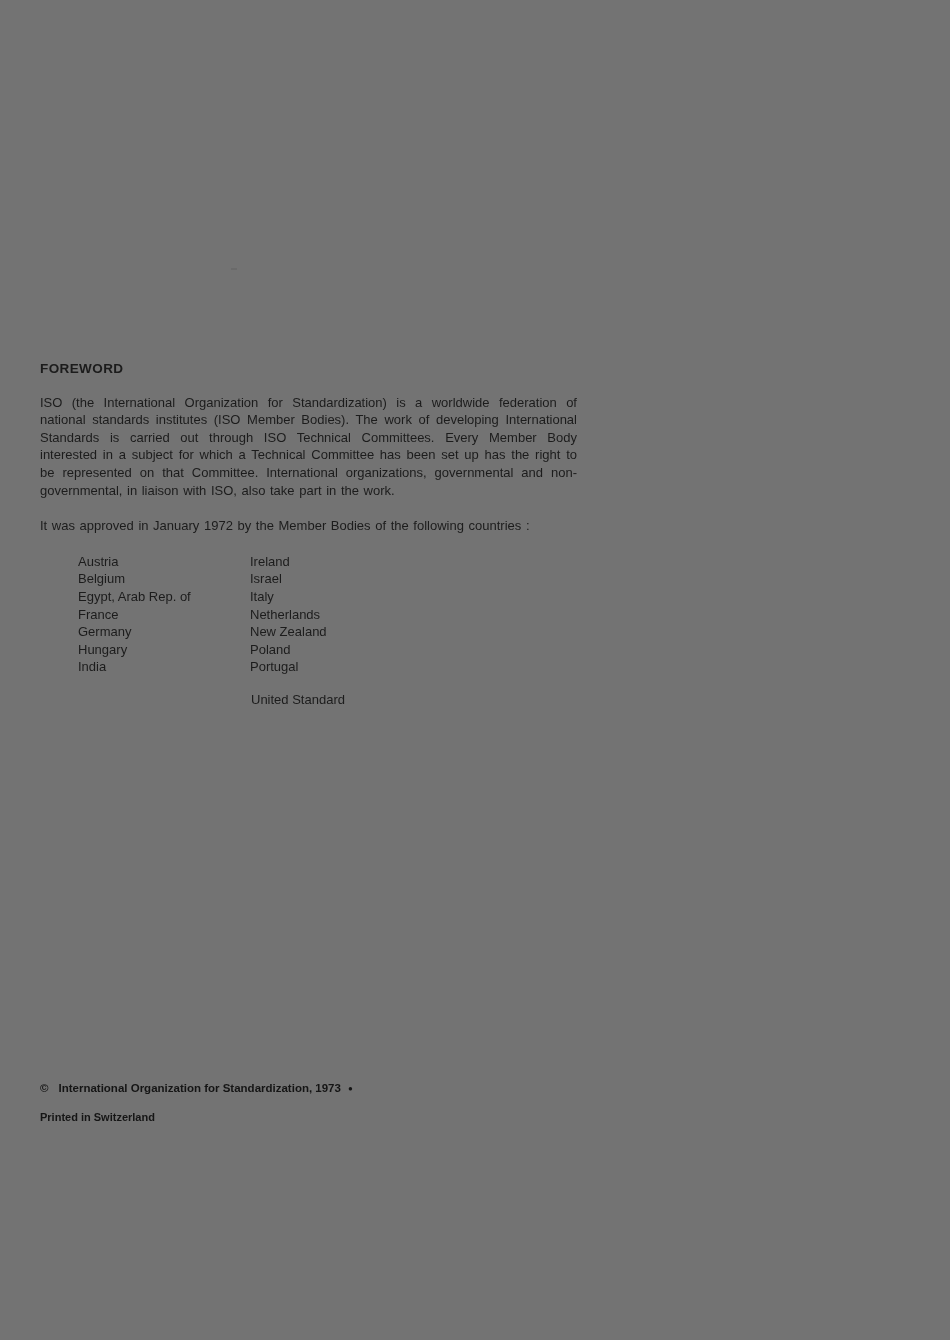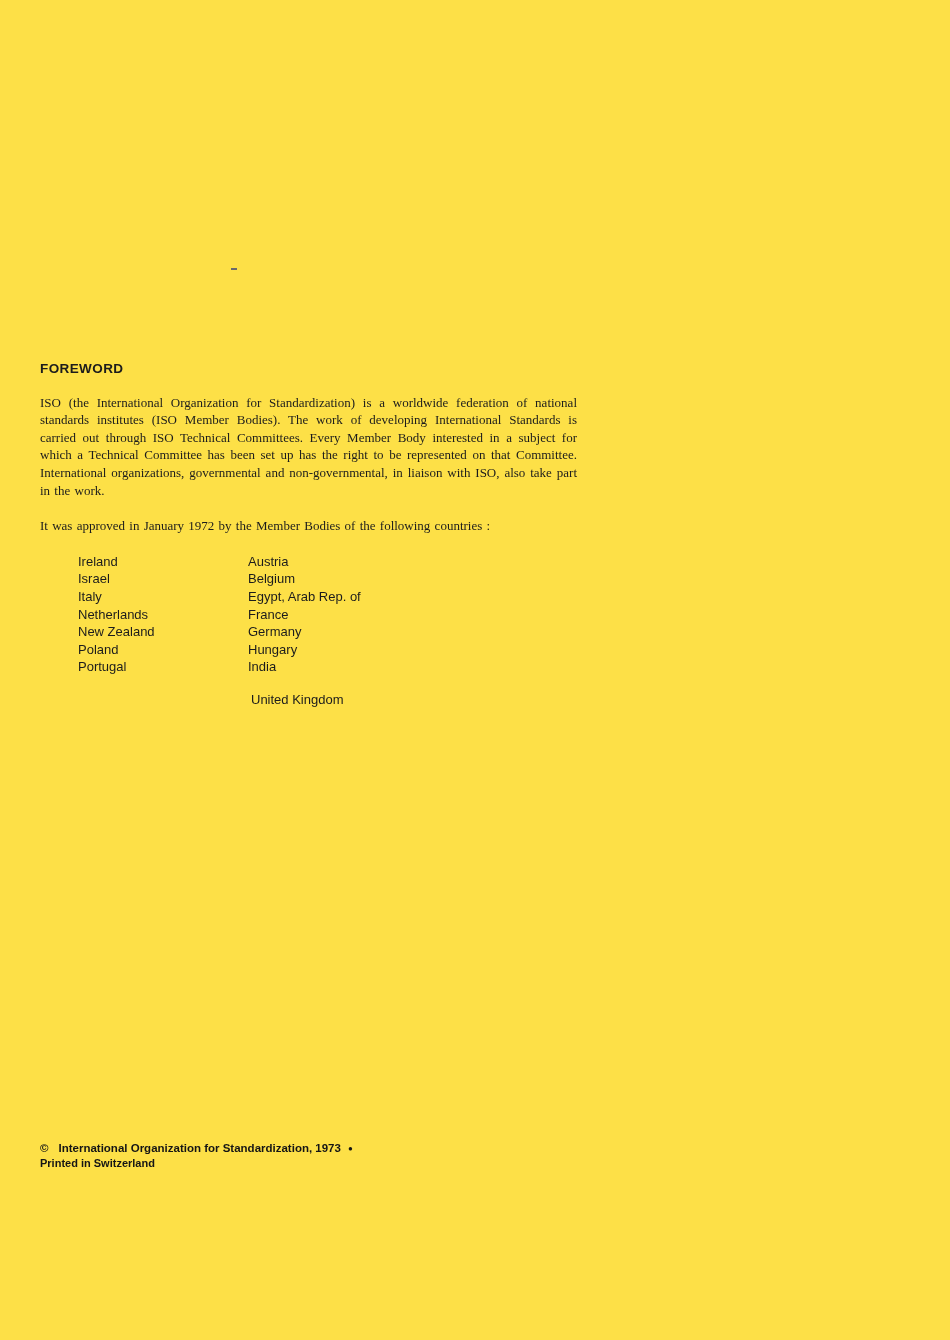--- a/index.html
+++ b/index.html
@@ -11,41 +11,40 @@
     height: 1340px;
     background: #fefefe;
     position: relative;
     font-family: "Liberation Sans", "DejaVu Sans", sans-serif;
     color: #1c1c1c;
     overflow: hidden;
   }
   .page {
     position: absolute;
     inset: 0;
-    background: #fde047;
+    background: #737373;
   }
   .content {
     position: absolute;
     left: 40px;
     top: 360px;
     width: 537px;
     font-size: 13px;
     line-height: 17.6px;
   }
   h1.foreword {
     font-size: 13.5px;
     font-weight: bold;
     letter-spacing: 0.4px;
     margin: 0 0 16px 0;
   }
   .content p {
     margin: 0 0 18px 0;
     text-align: justify;
     word-spacing: 1px;
-    font-family: Liberation Serif, serif;
   }
   .content p.last-gap {
   }
   .countries {
     display: flex;
     padding-left: 38px;
     margin: 0 0 15px 0;
   }
   .countries .col {
     line-height: 17.6px;
@@ -61,40 +60,40 @@
     position: absolute;
     left: 231px;
     top: 268px;
     width: 6px;
     height: 1.5px;
     background: #6a6a6a;
   }
   .footer {
     position: absolute;
     left: 40px;
-    top: 1142px;
+    top: 1082px;
     font-size: 11.5px;
     font-weight: bold;
     color: #151515;
   }
   .footer .copyright-line {
     white-space: nowrap;
   }
   .footer .copy-symbol {
     display: inline-block;
     margin-right: 10px;
   }
   .footer .copy-bullet {
     display: inline-block;
     margin-left: 7px;
     font-size: 8px;
     vertical-align: 1.5px;
   }
   .footer .printed-line {
-    margin-top: 3px;
+    margin-top: 17px;
     font-size: 11px;
   }
   i.committee-name {
     font-style: italic;
   }
 </style>
 </head>
 <body>
 
 <div class="page">
@@ -104,42 +103,42 @@
   <div class="content">
     <h1 class="foreword">FOREWORD</h1>
 
     <p>ISO (the International Organization for Standardization) is a worldwide federation of national standards institutes (ISO Member Bodies). The work of developing International Standards is carried out through ISO Technical Committees. Every Member Body interested in a subject for which a Technical Committee has been set up has the right to be represented on that Committee. International organizations, governmental and non-governmental, in liaison with ISO, also take part in the work.</p>
 
 
 
     <p class="last-gap">It was approved in January 1972 by the Member Bodies of the following countries :</p>
 
     <div class="countries">
+      <div class="col col-1">
+        <div>Austria</div>
+        <div>Belgium</div>
+        <div>Egypt, Arab Rep. of</div>
+        <div>France</div>
+        <div>Germany</div>
+        <div>Hungary</div>
+        <div>India</div>
+      </div>
       <div class="col col-2">
         <div>Ireland</div>
         <div>Israel</div>
         <div>Italy</div>
         <div>Netherlands</div>
         <div>New Zealand</div>
         <div>Poland</div>
         <div>Portugal</div>
       </div>
-      <div class="col col-1">
-        <div>Austria</div>
-        <div>Belgium</div>
-        <div>Egypt, Arab Rep. of</div>
-        <div>France</div>
-        <div>Germany</div>
-        <div>Hungary</div>
-        <div>India</div>
-      </div>
     </div>
 
 
-    <div class="uk-line">United Kingdom</div>
+    <div class="uk-line">United Standard</div>
   </div>
 
   <div class="footer">
     <div class="copyright-line"><span class="copy-symbol">©</span><span>International Organization for Standardization, 1973</span><span class="copy-bullet">●</span></div>
     <div class="printed-line">Printed in Switzerland</div>
   </div>
 
 </div>
 
 </body></html>

